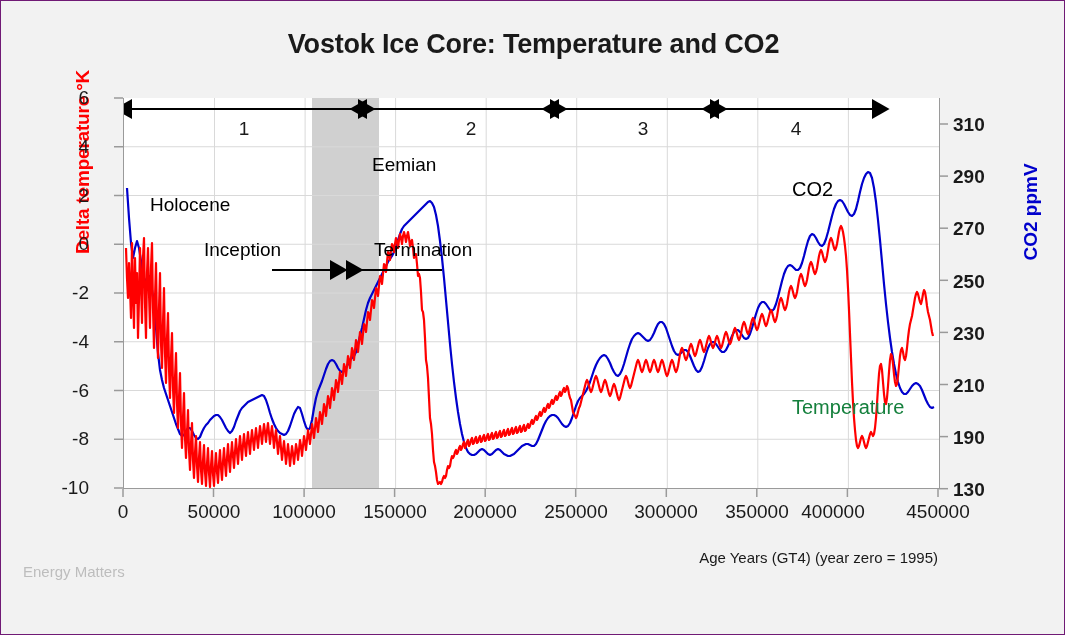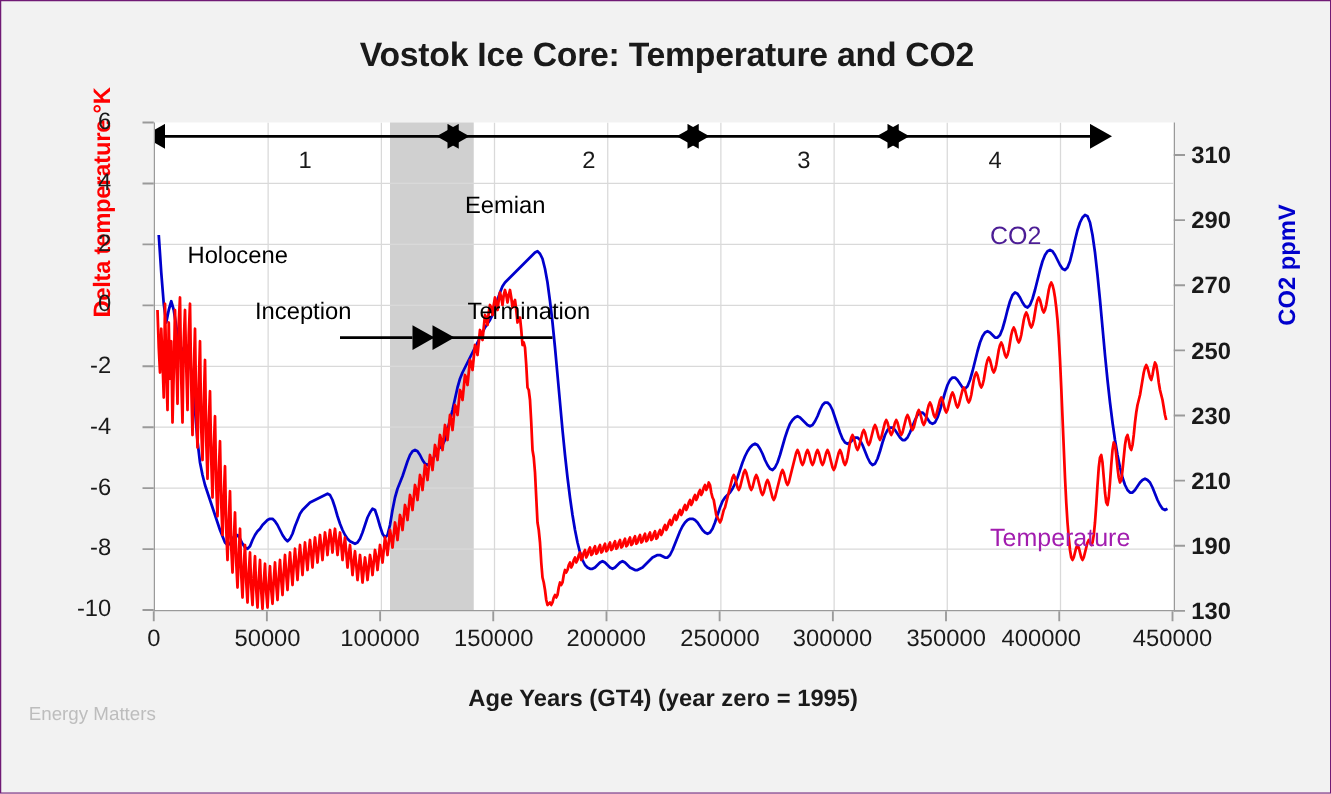--- a/index.html
+++ b/index.html
@@ -47,29 +47,29 @@
     transform:rotate(-90deg);transform-origin:center center;
     font-size:19px;font-weight:bold;color:#FF0000;text-align:center;
     letter-spacing:-0.2px;
   }
   #y2title{
     position:absolute;left:930px;top:200px;width:200px;
     transform:rotate(-90deg);transform-origin:center center;
     font-size:19px;font-weight:bold;color:#0000CC;text-align:center;
   }
   #xtitle{
-    position:absolute;left:122px;top:548px;width:815px;text-align:center;
-    font-size:19px;font-weight:bold;color:#1a1a1a;
+    position:absolute;left:122px;top:548px;width:815px;text-align:right;
+    font-size:15px;font-weight:normal;color:#1a1a1a;
   }
   
   .anno{position:absolute;font-size:19px;color:#000000;white-space:nowrap;}
   .cycnum{position:absolute;font-size:19px;color:#1a1a1a;text-align:center;width:40px;}
   .serieslabel{position:absolute;font-size:20px;white-space:nowrap;}
-  #co2label{color:#4c1d95;}
-  #templabel{color:#a21caf;margin-top:24px;}
+  #co2label{color:#000000;}
+  #templabel{color:#15803d;}
   
   #footer{
     position:absolute;left:22px;top:560px;
     font-size:15px;color:#bdbdbd;line-height:1.45;
   }
   #footer div{white-space:nowrap;}
 </style>
 </head>
 <body>
 

